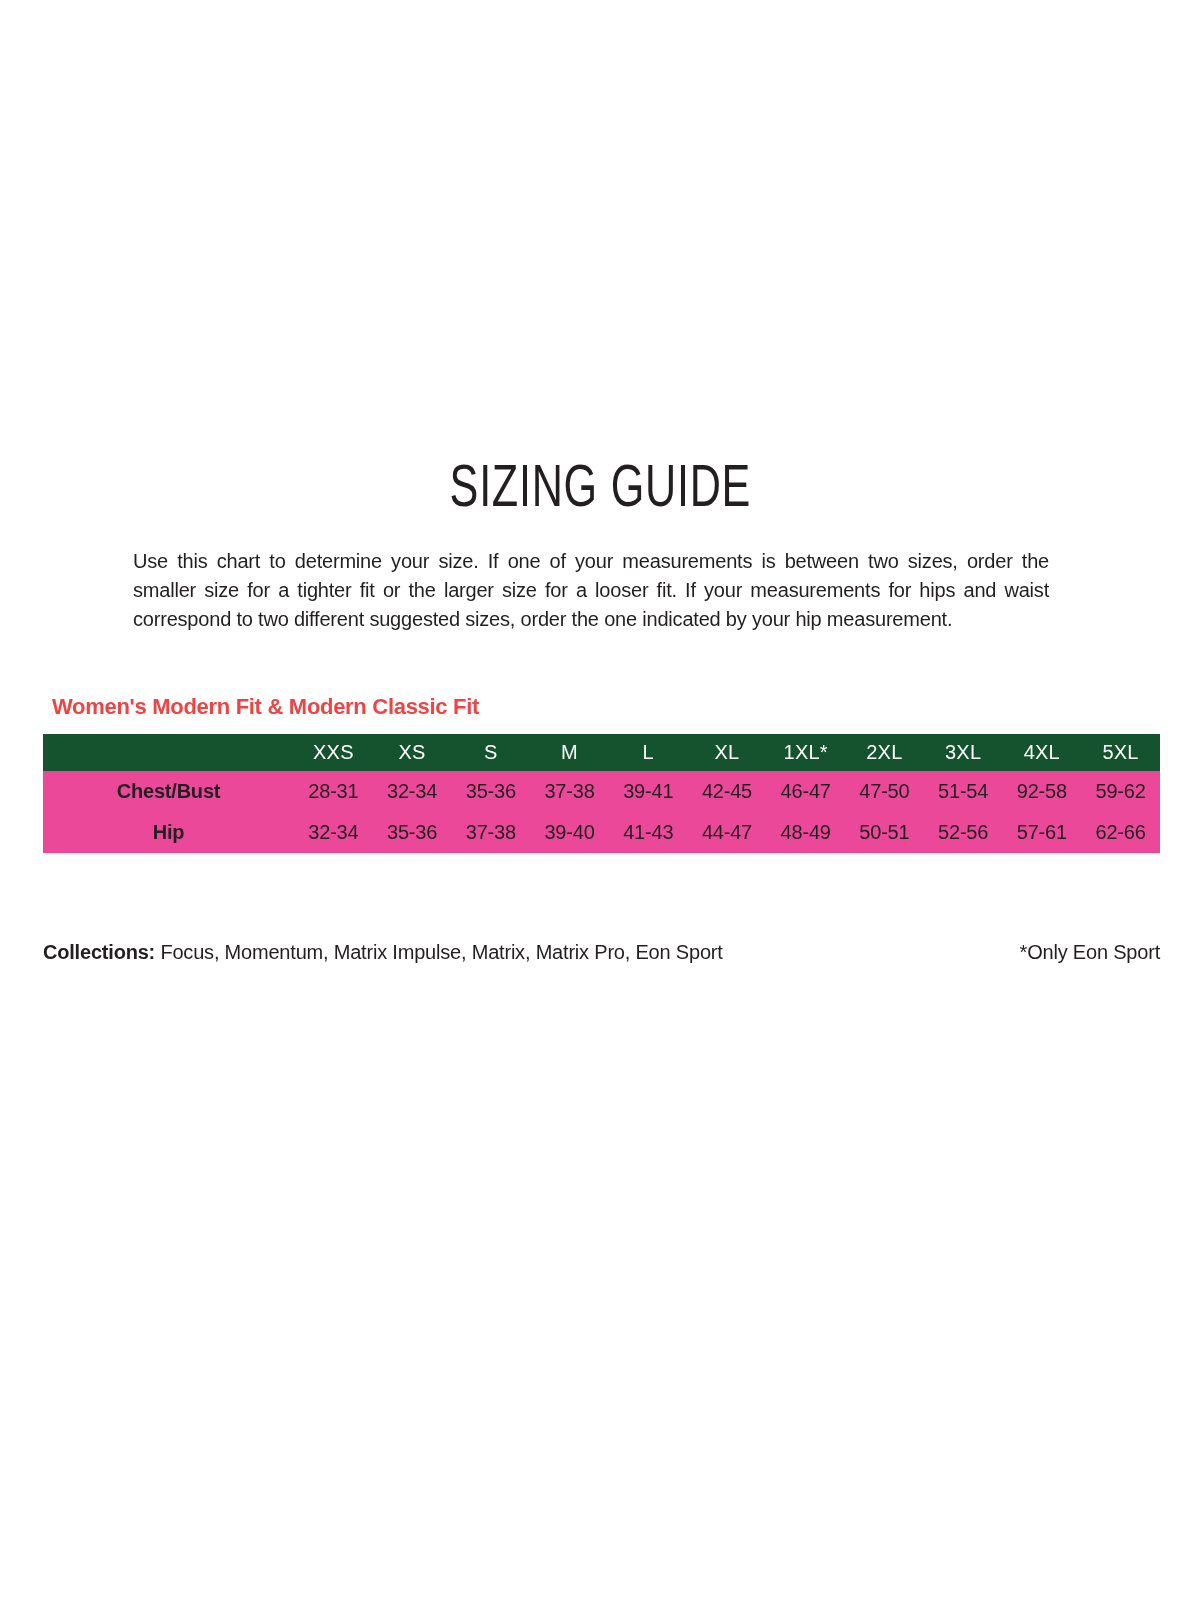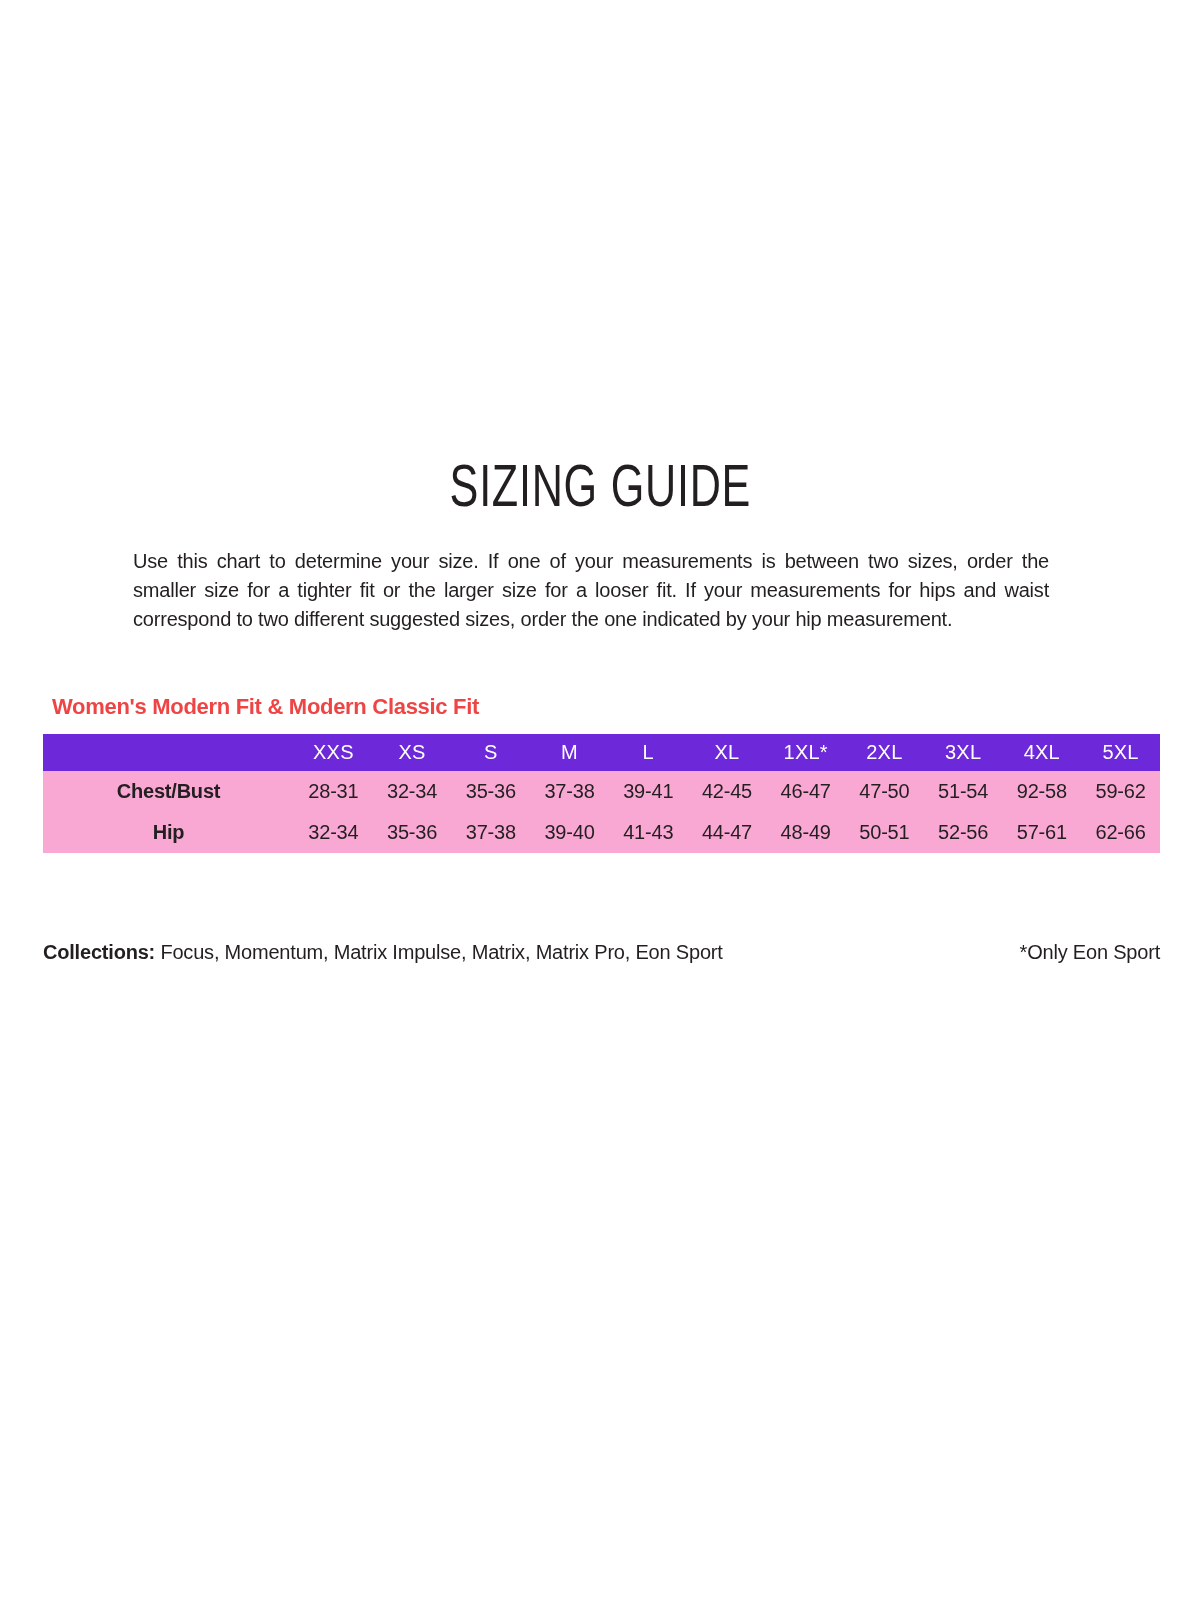--- a/index.html
+++ b/index.html
@@ -59,40 +59,40 @@
     left: 43px;
     width: 1117px;
   }
   table.size-table {
     width: 100%;
     border-collapse: collapse;
     table-layout: fixed;
   }
   table.size-table col.label-col { width: 251px; }
   table.size-table thead th {
-    background: #6d28d9;
+    background: #14532d;
     color: #ffffff;
     font-weight: 400;
     font-size: 20px;
     height: 37px;
     text-align: center;
     vertical-align: middle;
     letter-spacing: 0.2px;
   }
   table.size-table tbody th,
   table.size-table tbody td {
     height: 41px;
     text-align: center;
     vertical-align: middle;
     font-size: 20px;
     letter-spacing: -0.2px;
   }
   table.size-table tbody th { font-weight: 700; }
   table.size-table tbody td { font-weight: 400; }
-  table.size-table tbody tr.alt { background: #f9a8d4; }
+  table.size-table tbody tr.alt { background: #ec4899; }
 
   .table-footer {
     position: absolute;
     top: 941px;
     left: 43px;
     width: 1117px;
     display: flex;
     justify-content: space-between;
     align-items: flex-end;
     font-size: 20px;

